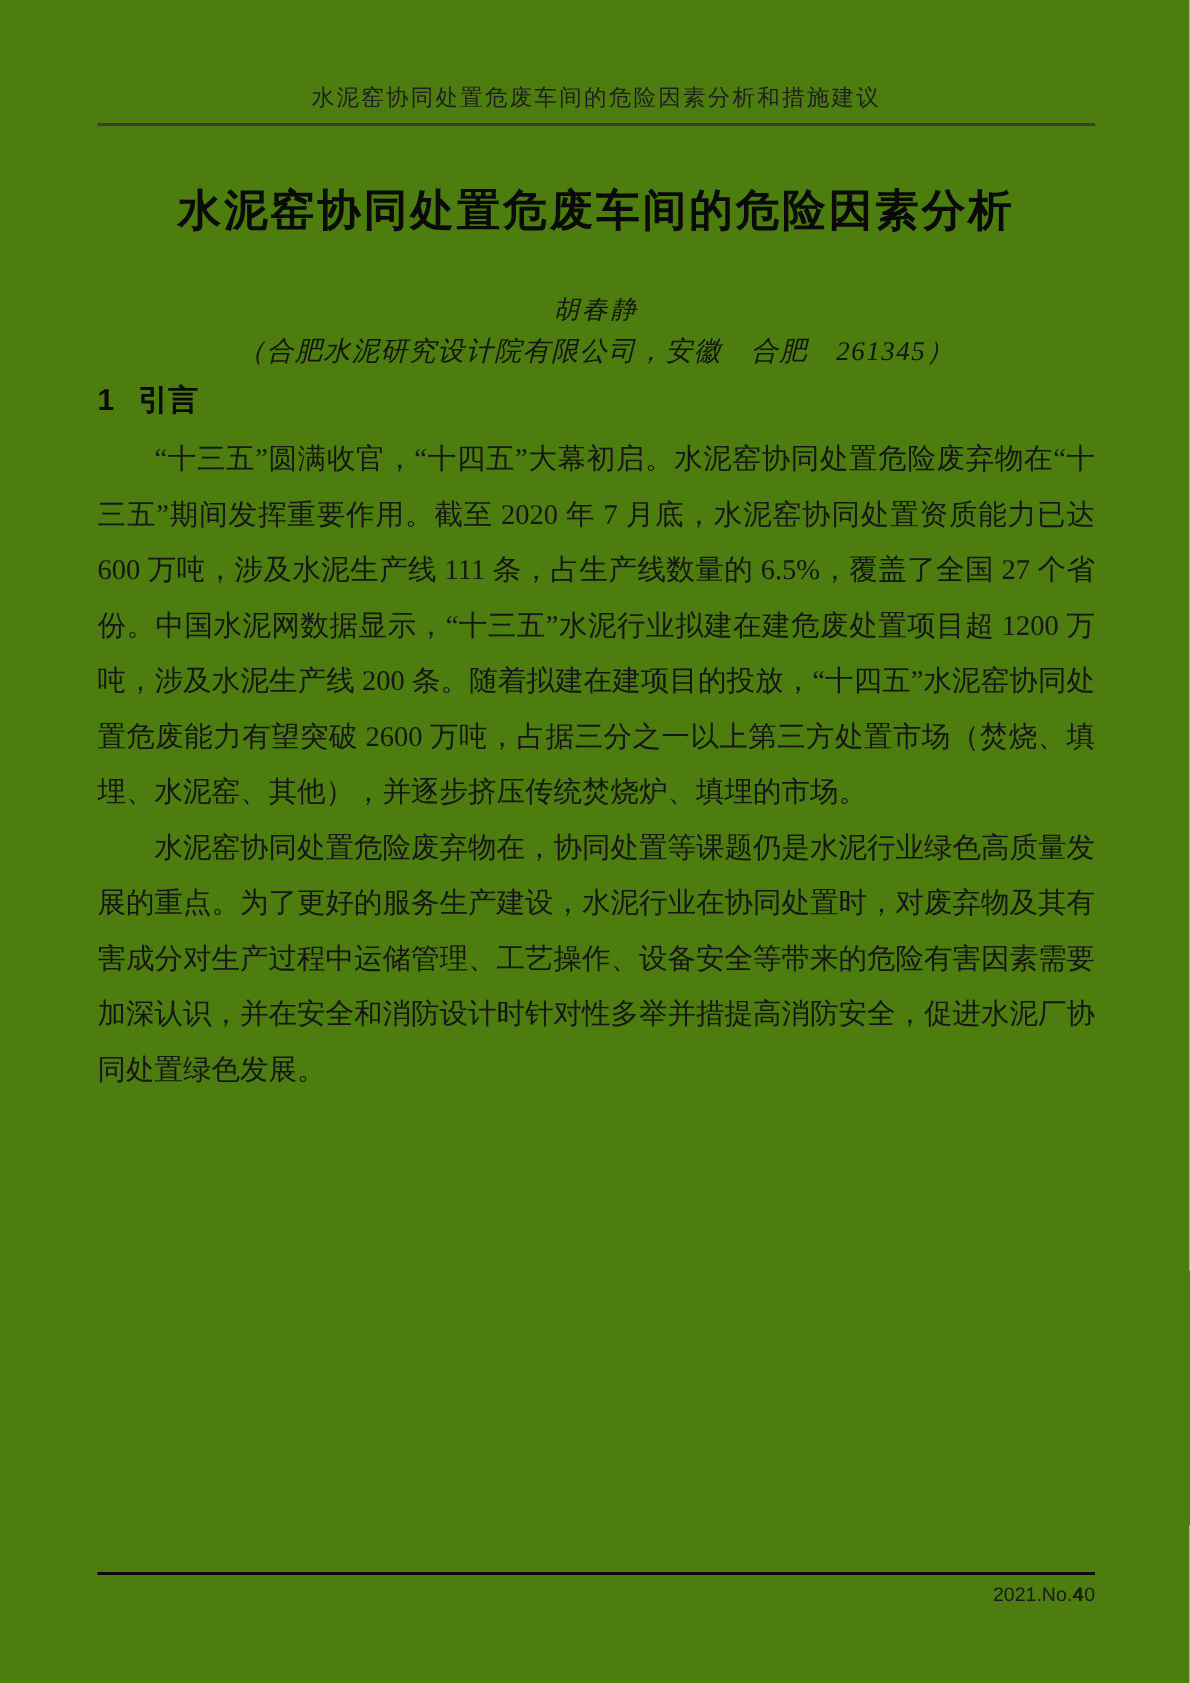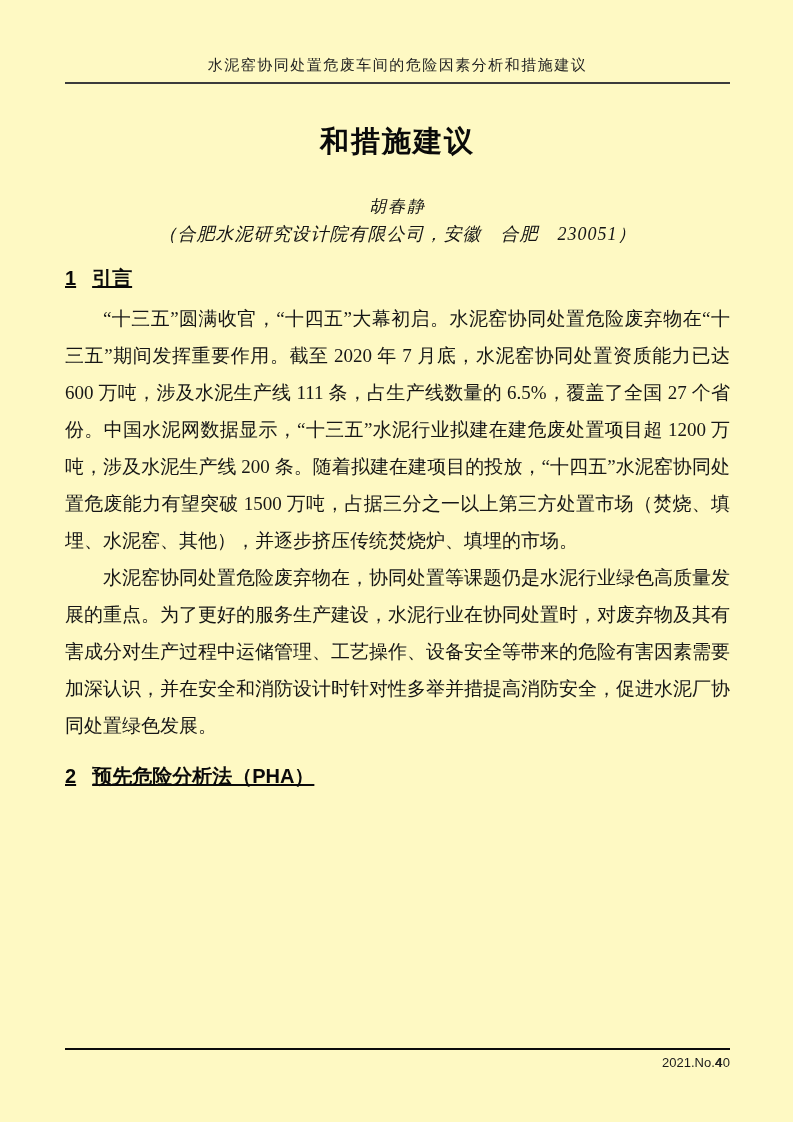--- a/index.html
+++ b/index.html
@@ -1,21 +1,21 @@
 <!DOCTYPE html>
 <html><head>
 <meta charset="utf-8">
 <style>
   * { margin: 0; padding: 0; box-sizing: border-box; }
   html, body { background: #e8e8e8; }
   .page {
     width: 793px;
     height: 1122px;
     margin: 0 auto;
-    background: #fef9c3;
+    background: #4d7c0f;
     position: relative;
     overflow: hidden;
     font-family: "Liberation Serif", serif;
     color: #141414;
     padding: 0 63px 0 65px;
   }
   
   .running-header-text {
     padding-top: 56px;
     text-align: center;
@@ -48,27 +48,26 @@
   }
   .affiliation {
     margin-top: 4px;
     text-align: center;
     font-style: italic;
     font-size: 18px;
     letter-spacing: 1px;
   }
   
   .section-heading {
-    margin-top: 19px;
+    margin-top: 7px;
     margin-bottom: 8px;
     font-family: "Liberation Sans", sans-serif;
     font-weight: bold;
     font-size: 20px;
     color: #0a0a0a;
-    text-decoration: underline;
   }
   .section-heading .sec-num { margin-right: 16px; }
   
   p.body-para {
     font-size: 19px;
     line-height: 37px;
     text-align: justify;
     text-indent: 2em;
     color: #161616;
   }
@@ -101,38 +100,35 @@
 </style>
 </head>
 <body>
 
 <div class="page">
 
   <div class="running-header-text">水泥窑协同处置危废车间的危险因素分析和措施建议</div>
   <div class="header-rule"></div>
 
   <div class="doc-title">
-    <div>和措施建议</div>
+    <div>水泥窑协同处置危废车间的危险因素分析</div>
   </div>
 
   <div class="author">胡春静</div>
 
-  <div class="affiliation">（合肥水泥研究设计院有限公司，安徽　合肥　230051）</div>
+  <div class="affiliation">（合肥水泥研究设计院有限公司，安徽　合肥　261345）</div>
 
   <div class="section-heading">
     <span class="sec-num">1</span><span>引言</span>
   </div>
 
-  <p class="body-para" style="margin-top:6px;">“十三五”圆满收官，“十四五”大幕初启。水泥窑协同处置危险废弃物在“十三五”期间发挥重要作用。截至 2020 年 7 月底，水泥窑协同处置资质能力已达 600 万吨，涉及水泥生产线 111 条，占生产线数量的 6.5%，覆盖了全国 27 个省份。中国水泥网数据显示，“十三五”水泥行业拟建在建危废处置项目超 1200 万吨，涉及水泥生产线 200 条。随着拟建在建项目的投放，“十四五”水泥窑协同处置危废能力有望突破 1500 万吨，占据三分之一以上第三方处置市场（焚烧、填埋、水泥窑、其他），并逐步挤压传统焚烧炉、填埋的市场。</p>
+  <p class="body-para" style="margin-top:6px;">“十三五”圆满收官，“十四五”大幕初启。水泥窑协同处置危险废弃物在“十三五”期间发挥重要作用。截至 2020 年 7 月底，水泥窑协同处置资质能力已达 600 万吨，涉及水泥生产线 111 条，占生产线数量的 6.5%，覆盖了全国 27 个省份。中国水泥网数据显示，“十三五”水泥行业拟建在建危废处置项目超 1200 万吨，涉及水泥生产线 200 条。随着拟建在建项目的投放，“十四五”水泥窑协同处置危废能力有望突破 2600 万吨，占据三分之一以上第三方处置市场（焚烧、填埋、水泥窑、其他），并逐步挤压传统焚烧炉、填埋的市场。</p>
 
   <p class="body-para">水泥窑协同处置危险废弃物在，协同处置等课题仍是水泥行业绿色高质量发展的重点。为了更好的服务生产建设，水泥行业在协同处置时，对废弃物及其有害成分对生产过程中运储管理、工艺操作、设备安全等带来的危险有害因素需要加深认识，并在安全和消防设计时针对性多举并措提高消防安全，促进水泥厂协同处置绿色发展。</p>
 
-  <div class="section-heading">
-    <span class="sec-num">2</span><span>预先危险分析法（PHA）</span>
-  </div>
 
 
 
   <div class="footer">
     <div class="footer-inner">
       <span>40</span>
       <span class="footer-issue">2021.No.4</span>
     </div>
   </div>
 

